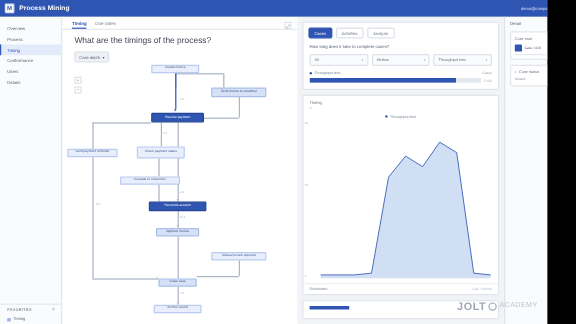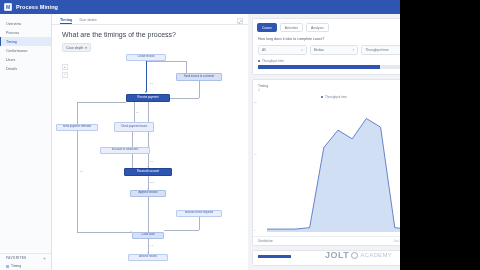--- a/index.html
+++ b/index.html
@@ -3,21 +3,21 @@
 <meta charset="utf-8">
 <style>
   * { box-sizing: border-box; margin: 0; padding: 0; }
   html, body { width: 480px; height: 270px; overflow: hidden; }
   body {
     font-family: "Liberation Sans", sans-serif;
     background: #000;
     font-size: 4px;
     color: #3c4043;
   }
-  .frame { position: relative; width: 400px; height: 270px; background: #f1f3f6; overflow: hidden; }
+  .frame { position: relative; width: 456px; height: 270px; background: #f1f3f6; overflow: hidden; }
 
   
   .appbar {
     position: absolute; left: 0; top: 0; width: 480px; height: 14px;
     background: #2f55b3; display: flex; align-items: center; padding: 0 4px;
   }
   .logo-box {
     width: 8px; height: 8px; background: #fff; border-radius: 1px;
     display: flex; align-items: center; justify-content: center;
     color: #2f55b3; font-size: 5px; font-weight: bold; line-height: 1;

